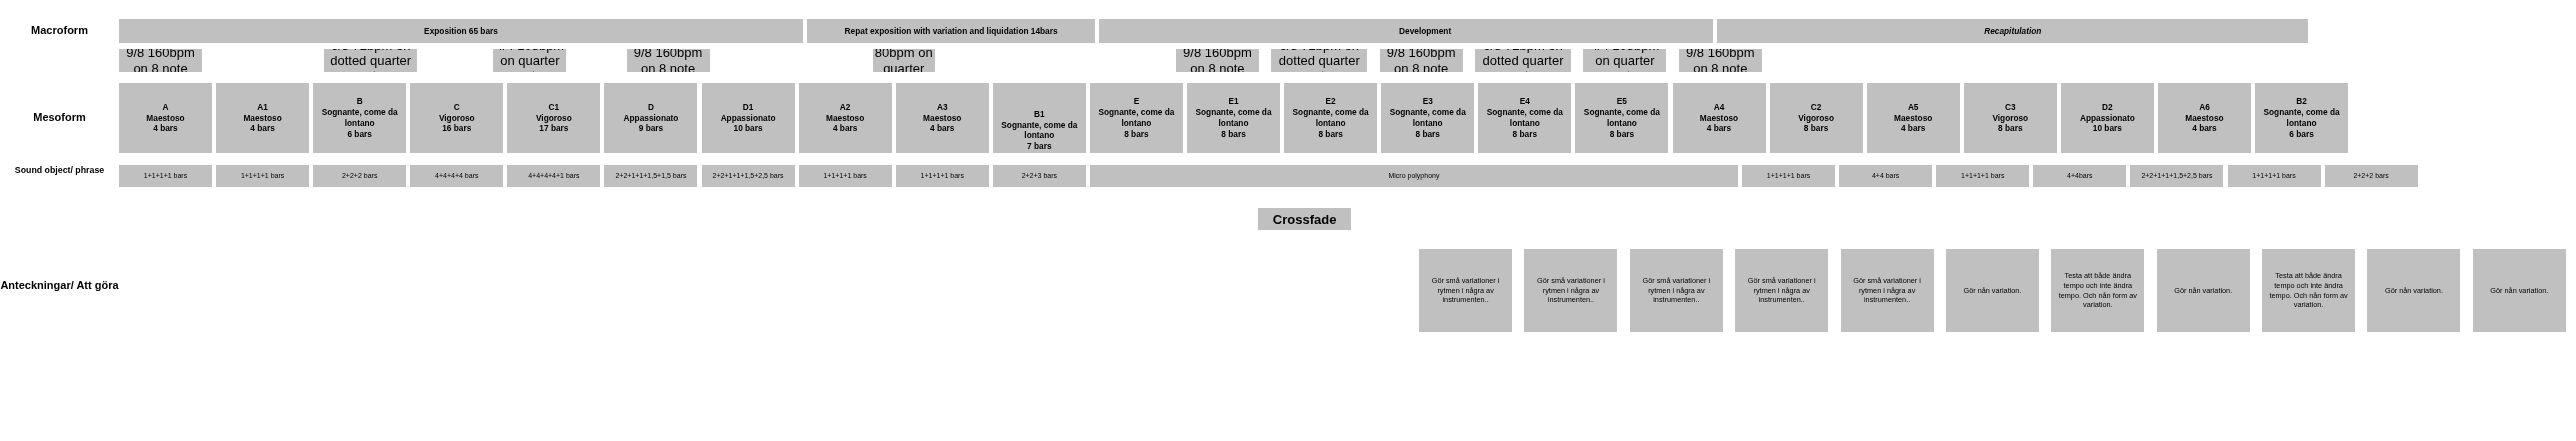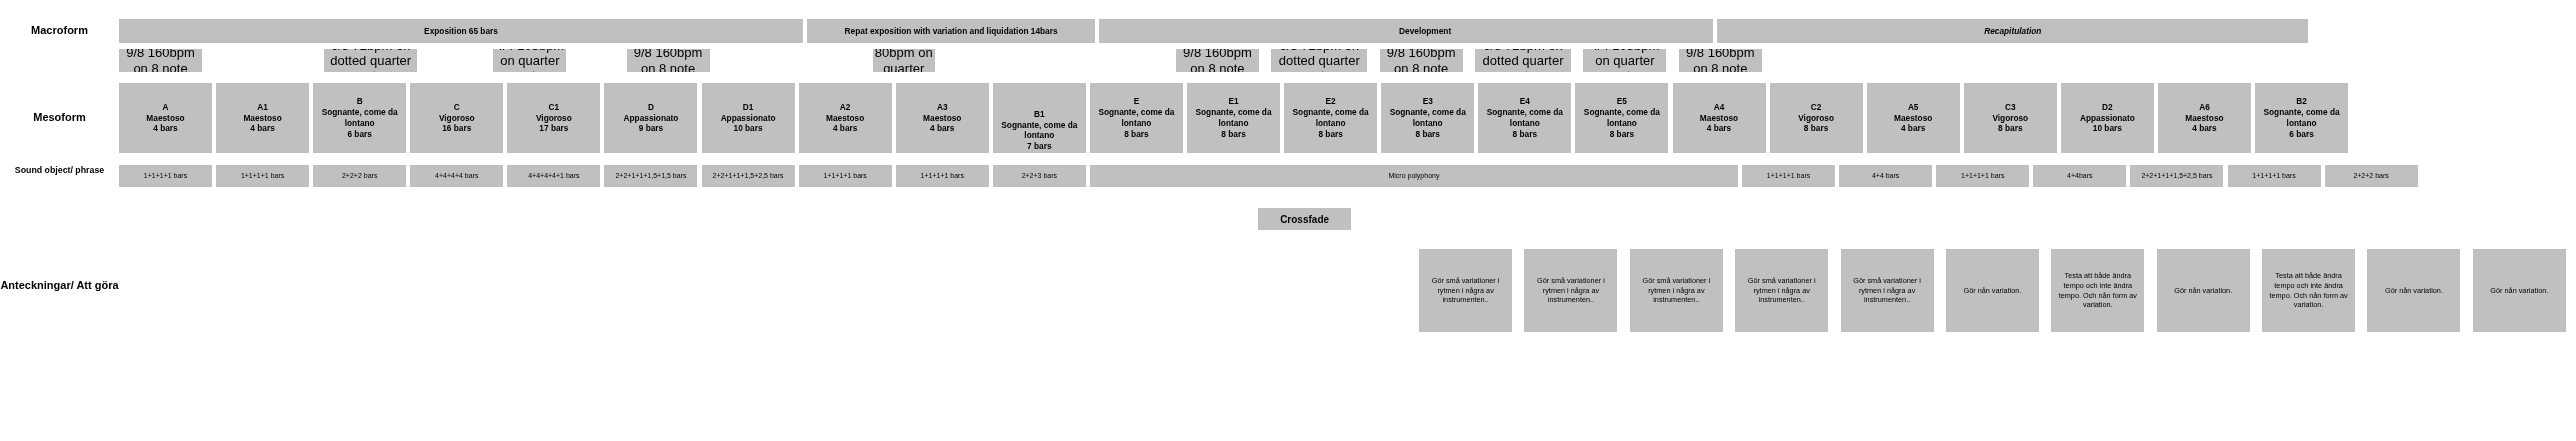--- a/index.html
+++ b/index.html
@@ -90,21 +90,21 @@
   #phrase-lane .cell {
     font-size: 7px;
     line-height: 1.18;
   }
   
   #cross-lane {
     top: 208px;
     height: 22px;
   }
   #cross-lane .cell {
-    font-size: 10px;
+    font-size: 13px;
   }
   
   #notes-lane {
     top: 249px;
     height: 83px;
   }
   #notes-lane .cell {
     font-size: 7.3px;
     line-height: 1.35;
   }

